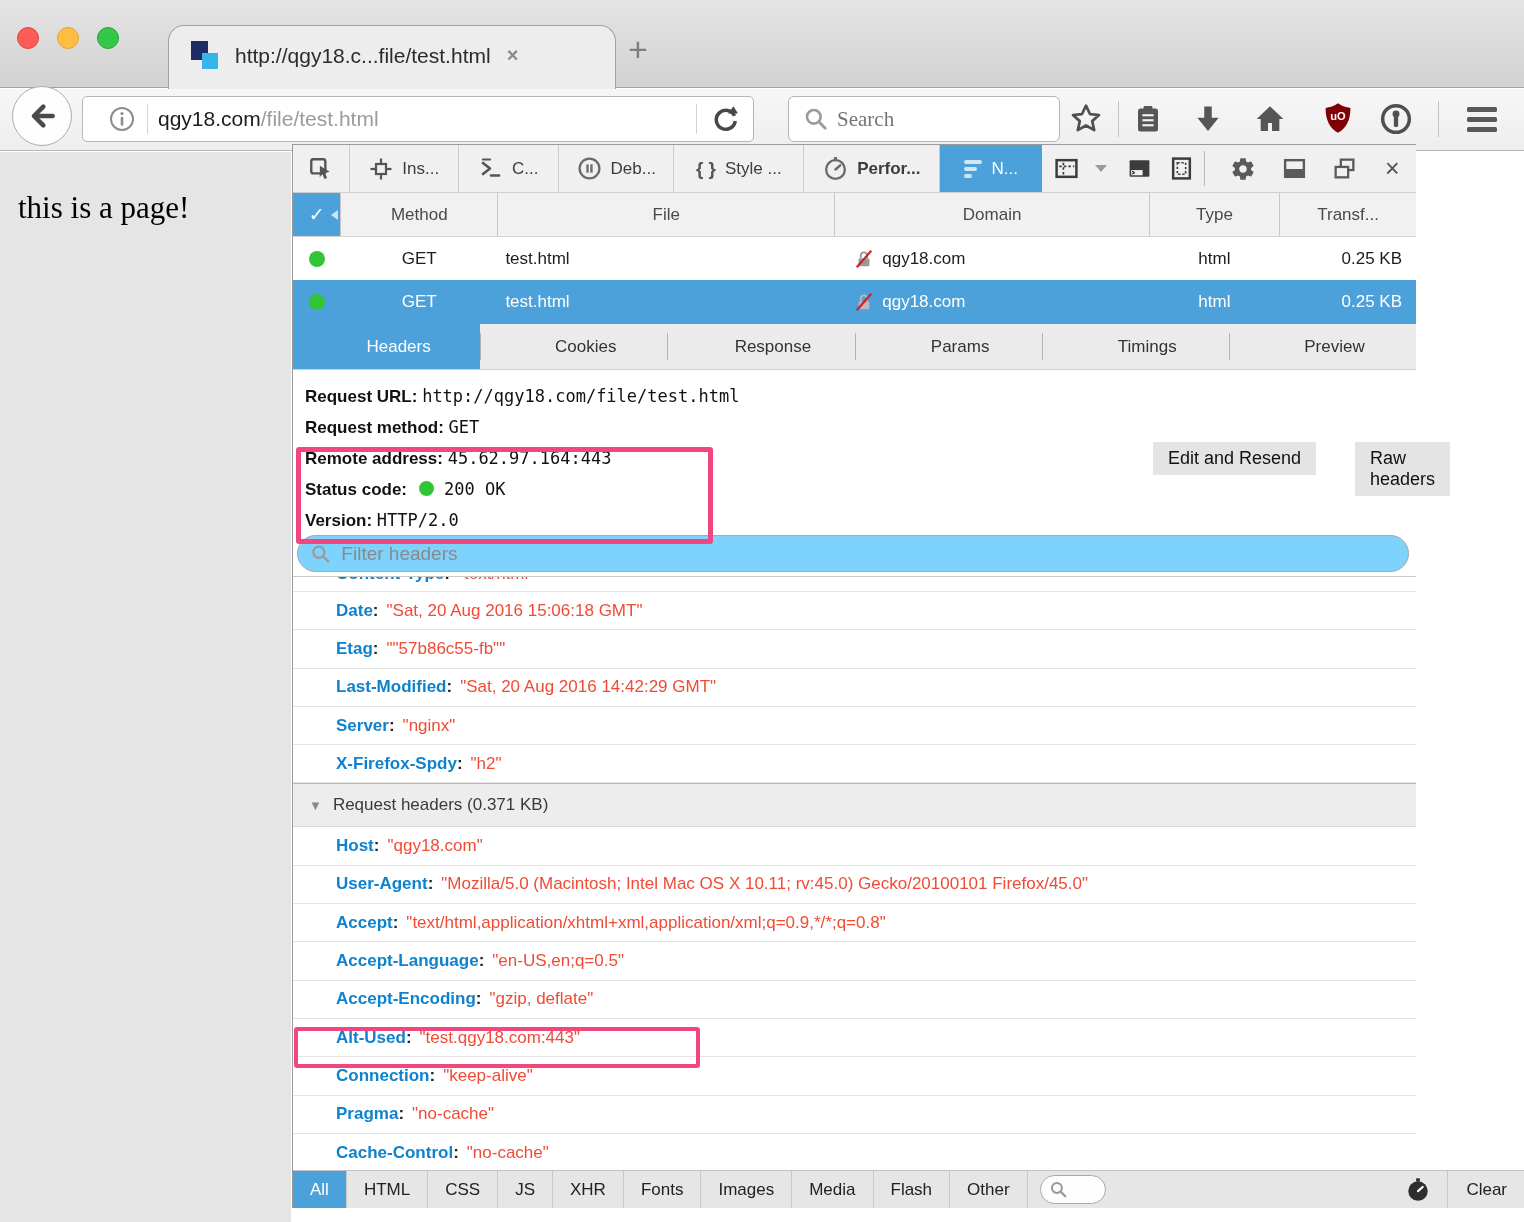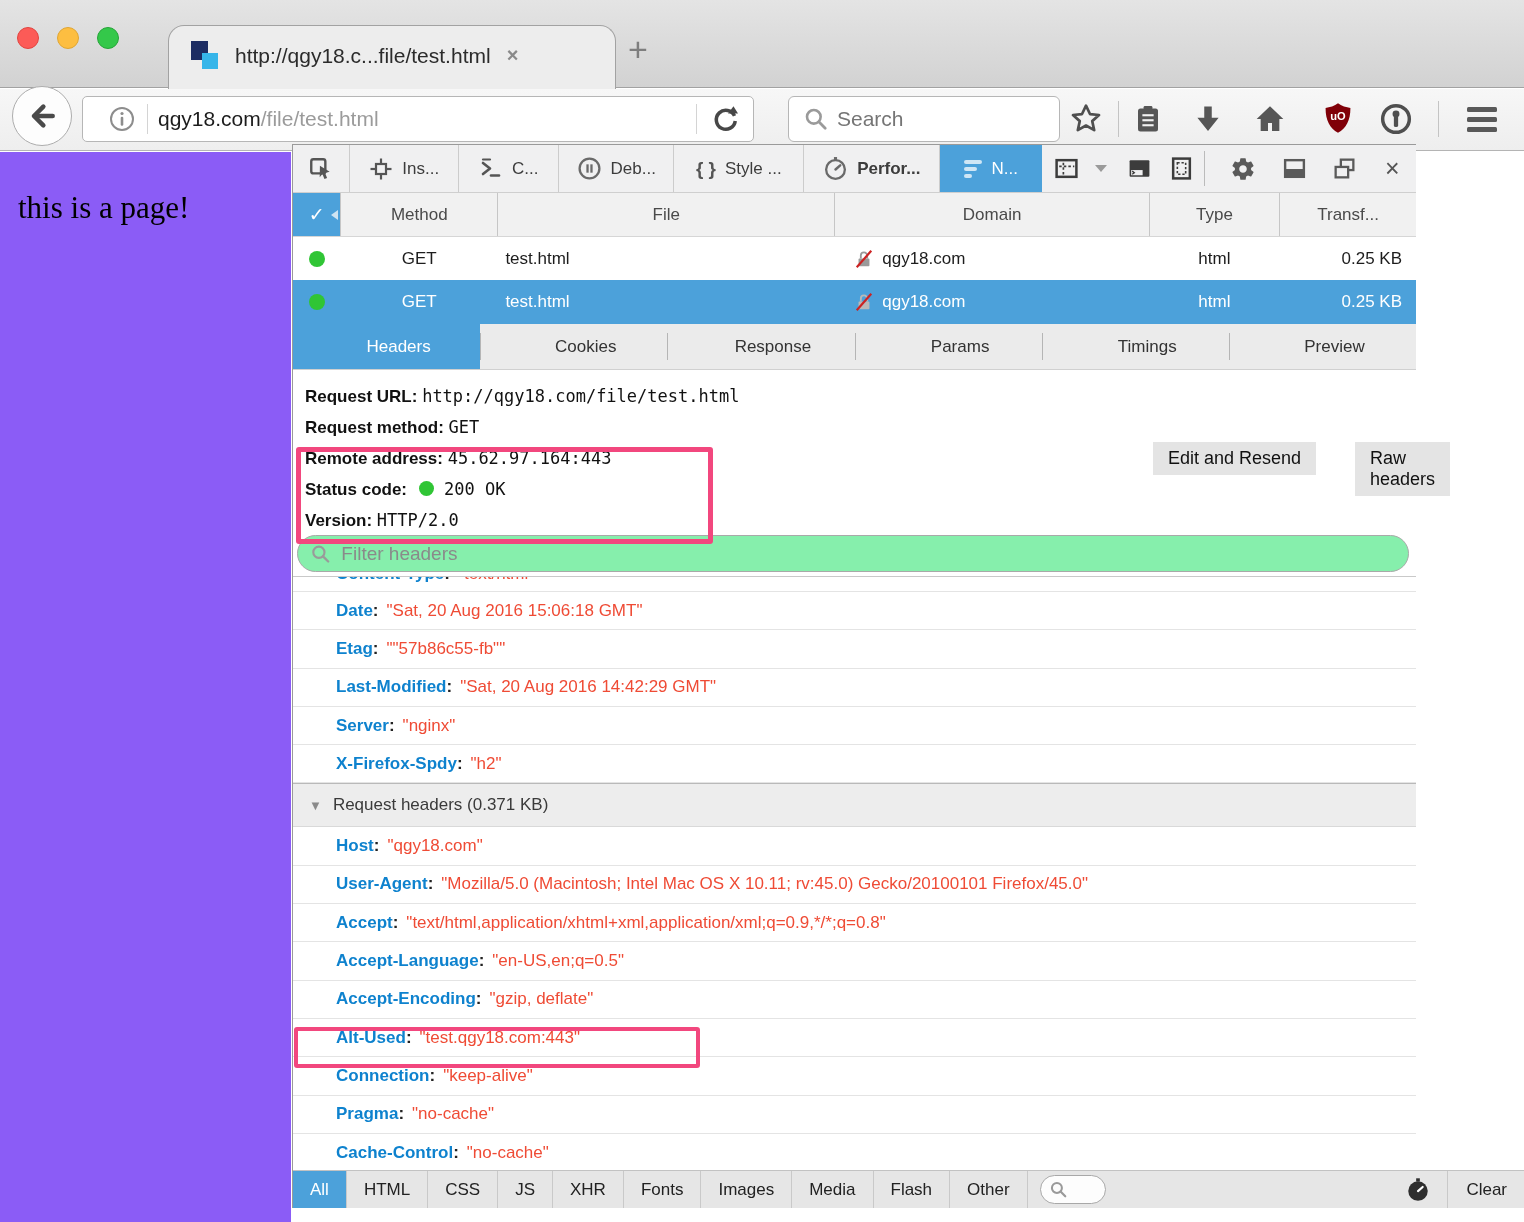--- a/index.html
+++ b/index.html
@@ -54,29 +54,29 @@
   .reload-wrap { margin-left:auto; display:flex; align-items:center; }
   .reload-div { width:1px; height:30px; background:#d4d4d4; margin-right:14px; }
   .reloadbtn { margin-right:12px; }
   .searchbar {
     position:absolute; left:788px; top:7px; width:272px; height:46px;
     background:#fff; border:1px solid #b6b6b6; border-radius:6px;
     display:flex; align-items:center;
   }
   .searchbar input {
     border:none; outline:none; font-size:21px; color:#333; width:180px;
-    font-family:Liberation Sans, sans-serif; background:transparent;
+    font-family:Liberation Serif, serif; background:transparent;
   }
   .nav-icon { position:absolute; top:6px; width:48px; height:48px; display:flex; align-items:center; justify-content:center; }
   .nav-sep  { position:absolute; top:12px; width:1px; height:36px; background:#c4c4c4; }
   .burger { display:flex; flex-direction:column; gap:5px; }
   .burger div { width:30px; height:5px; background:#595959; border-radius:1.5px; }
 
   
-  .page-area { position:absolute; left:0; top:152px; width:291px; height:1070px; background:#8b5cf6; }
+  .page-area { position:absolute; left:0; top:152px; width:291px; height:1070px; background:#e5e5e5; }
   .page-text { position:absolute; left:18px; top:38px; font-family:"Liberation Serif", serif; font-size:31px; color:#000; }
 
   
   .devtools {
     position:absolute; left:292px; top:144px; width:1124px; height:1064px;
     background:#fff; border-left:1px solid #9a9a9a; border-top:1px solid #9a9a9a;
     font-size:17px; color:#333;
   }
 
   
@@ -132,21 +132,21 @@
   .sum-btn {
     position:absolute; background:#e4e4e4; color:#111; font-size:18px;
     padding:6px 15px; top:72px;
   }
   .btn-resend { left:860px; }
   .btn-raw { left:1062px; }
 
   
   .filter-wrap { height:44px; padding:3px 7px 0 4px; }
   .filter-input-box {
-    height:37px; border:1.5px solid #a9a9a9; border-radius:19px; background:#86efac;
+    height:37px; border:1.5px solid #a9a9a9; border-radius:19px; background:#7dd3fc;
     display:flex; align-items:center; padding-left:12px;
   }
   .filter-input-box input {
     border:none; outline:none; font-size:19px; color:#333; width:1100px;
     font-family:"Liberation Sans", sans-serif; background:transparent; margin-left:10px;
   }
   .filter-input-box input::placeholder { color:#8a8a8a; }
 
   
   .hlist { height:597px; overflow:hidden; border-top:1px solid #c9c9c9; }

